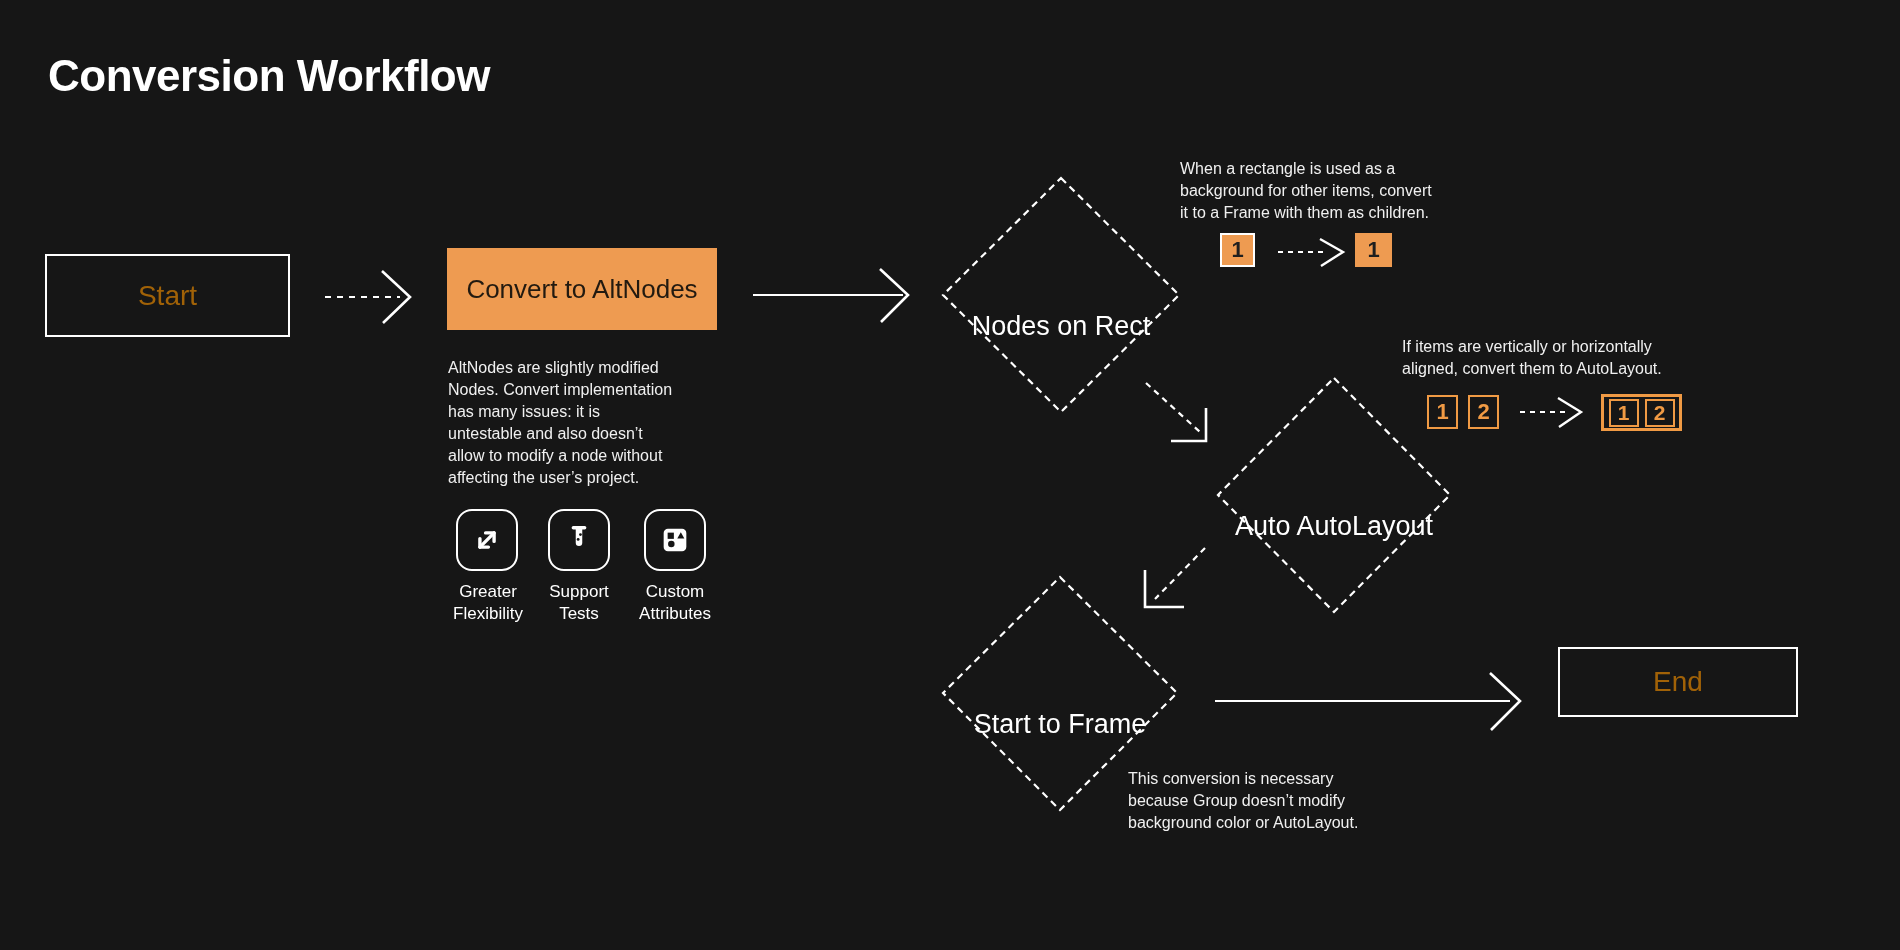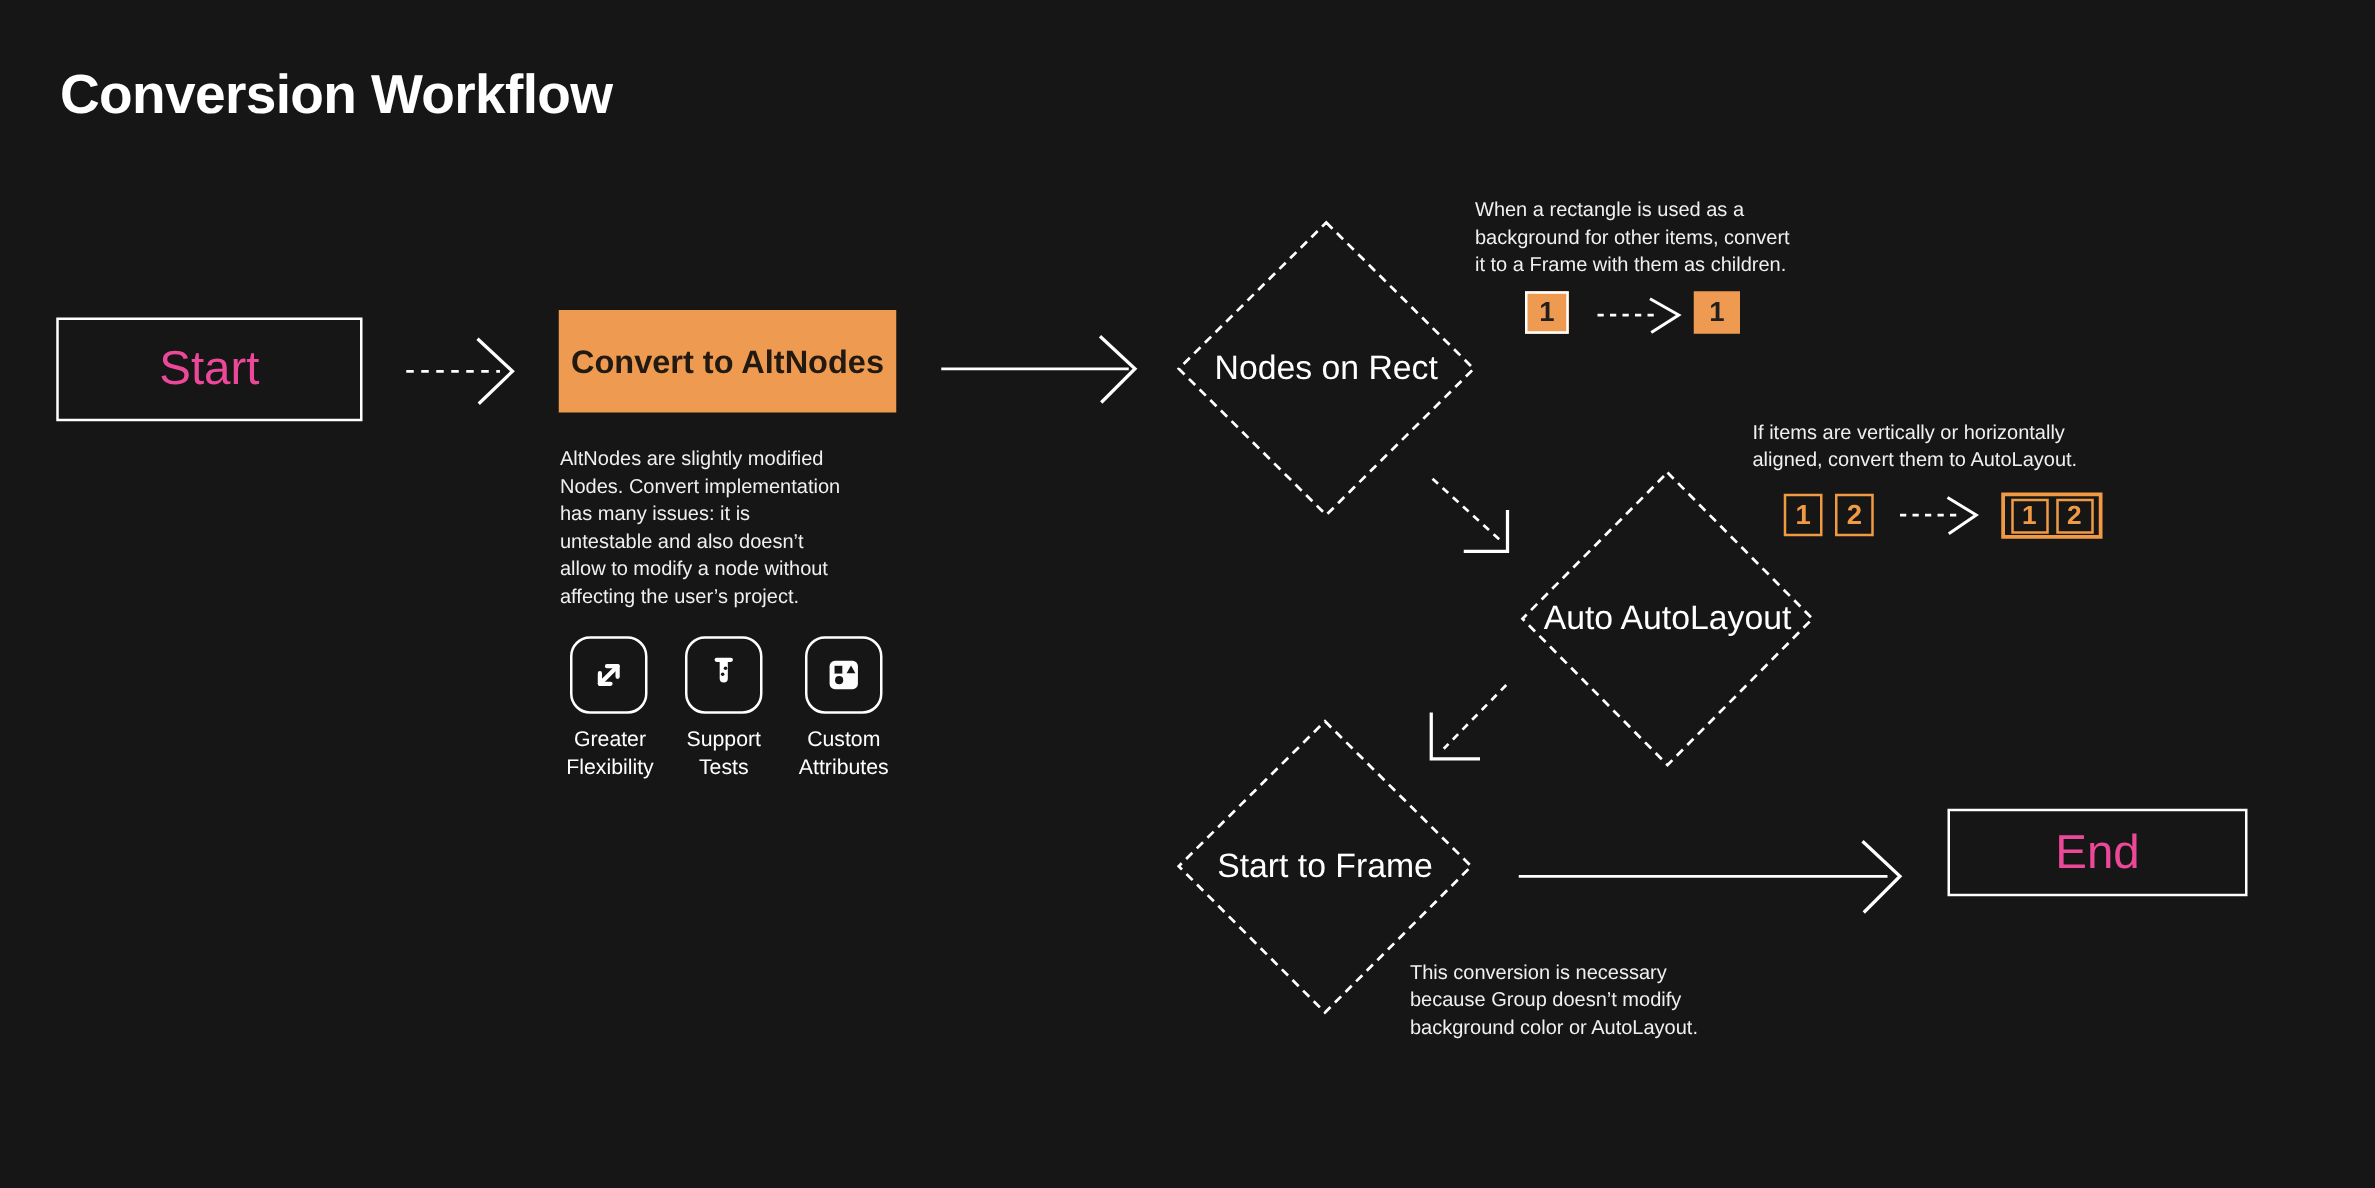--- a/index.html
+++ b/index.html
@@ -10,25 +10,25 @@
   }
   #wires{position:absolute;left:0;top:0;}
   .abs{position:absolute;}
   .page-title{
     font-size:44px;font-weight:700;letter-spacing:-0.5px;color:#fff;line-height:48px;
   }
   .node{
     position:absolute;display:flex;align-items:center;justify-content:center;
     box-sizing:border-box;
   }
-  .node-rect{border:2.5px solid #fff;background:transparent;font-size:38px;color:#ec4899;}
-  .node-orange{background:#EE9B51;color:#221A10;font-size:26px;font-weight:700;}
+  .node-rect{border:2.5px solid #fff;background:transparent;font-size:28px;color:#a16207;}
+  .node-orange{background:#EE9B51;color:#221A10;font-size:26px;font-weight:400;}
   .diamond-label{
     position:absolute;transform:translate(-50%,-50%);
-    font-size:27px;color:#fff;white-space:nowrap;
+    font-size:27px;color:#fff;white-space:nowrap;margin-top:31px;
   }
   .t16{font-size:16px;line-height:22px;color:#F0F0F0;}
   .t16 div{white-space:nowrap;}
   .icon-card{
     position:absolute;width:62px;height:62px;box-sizing:border-box;
     border:2.5px solid #fff;border-radius:16px;
     display:flex;align-items:center;justify-content:center;
   }
   .icon-label{
     position:absolute;transform:translateX(-50%);text-align:center;

